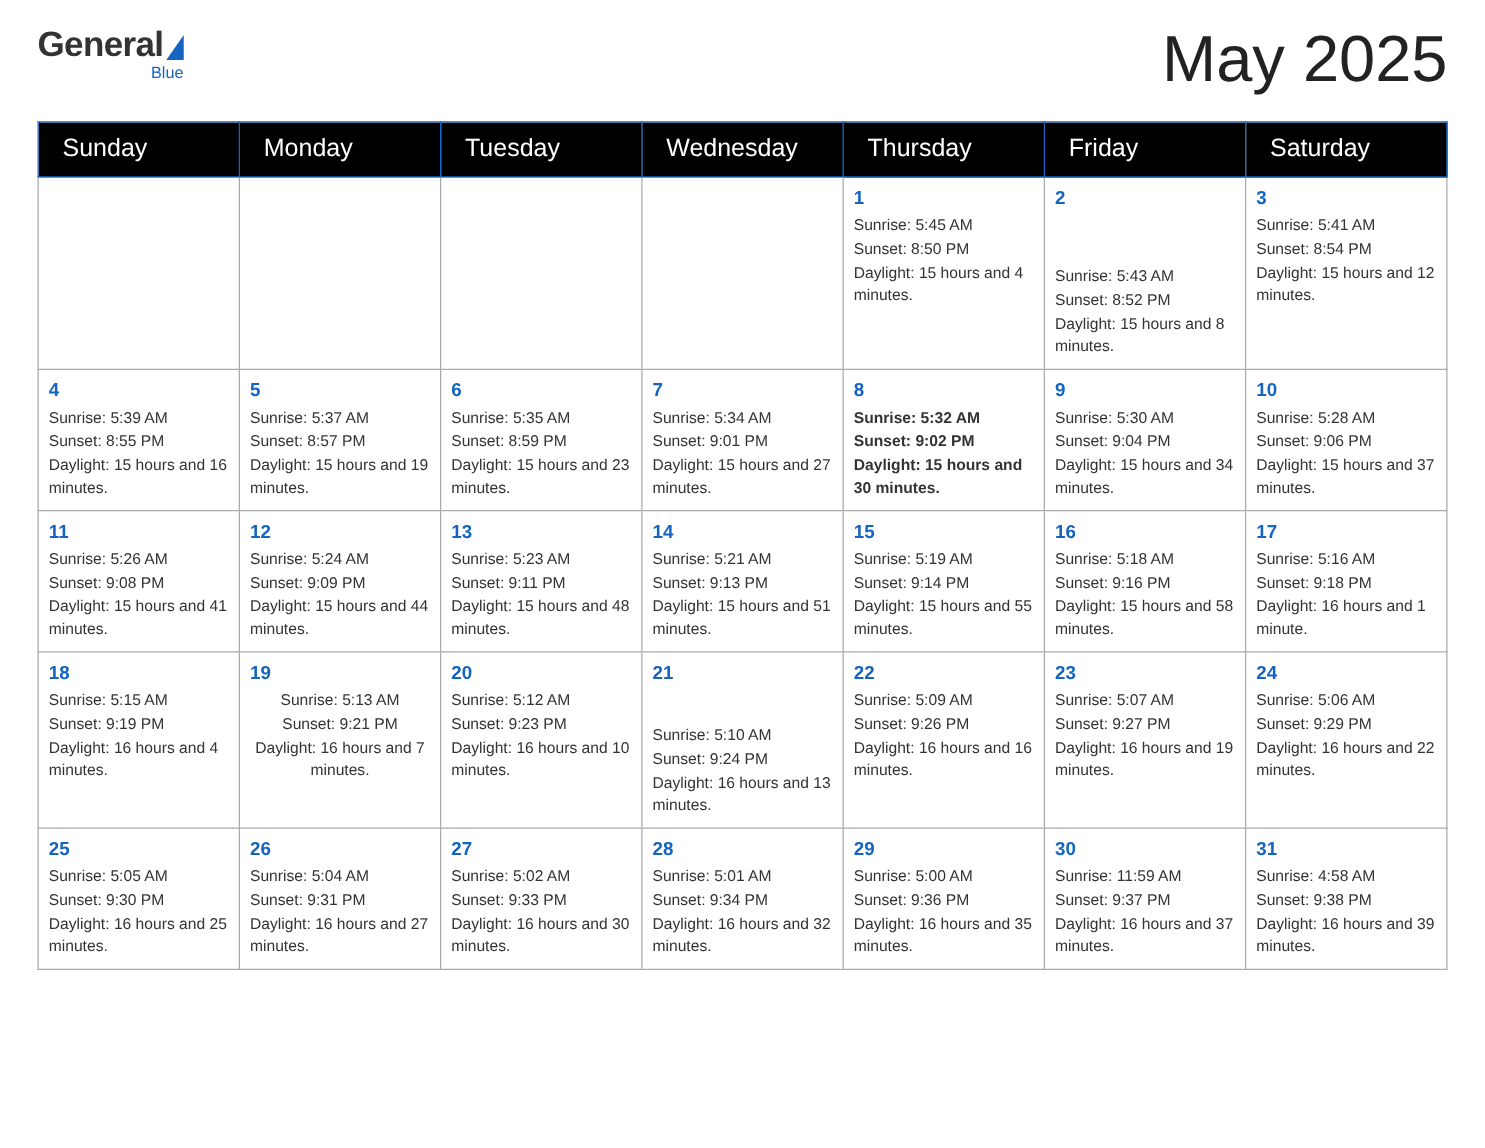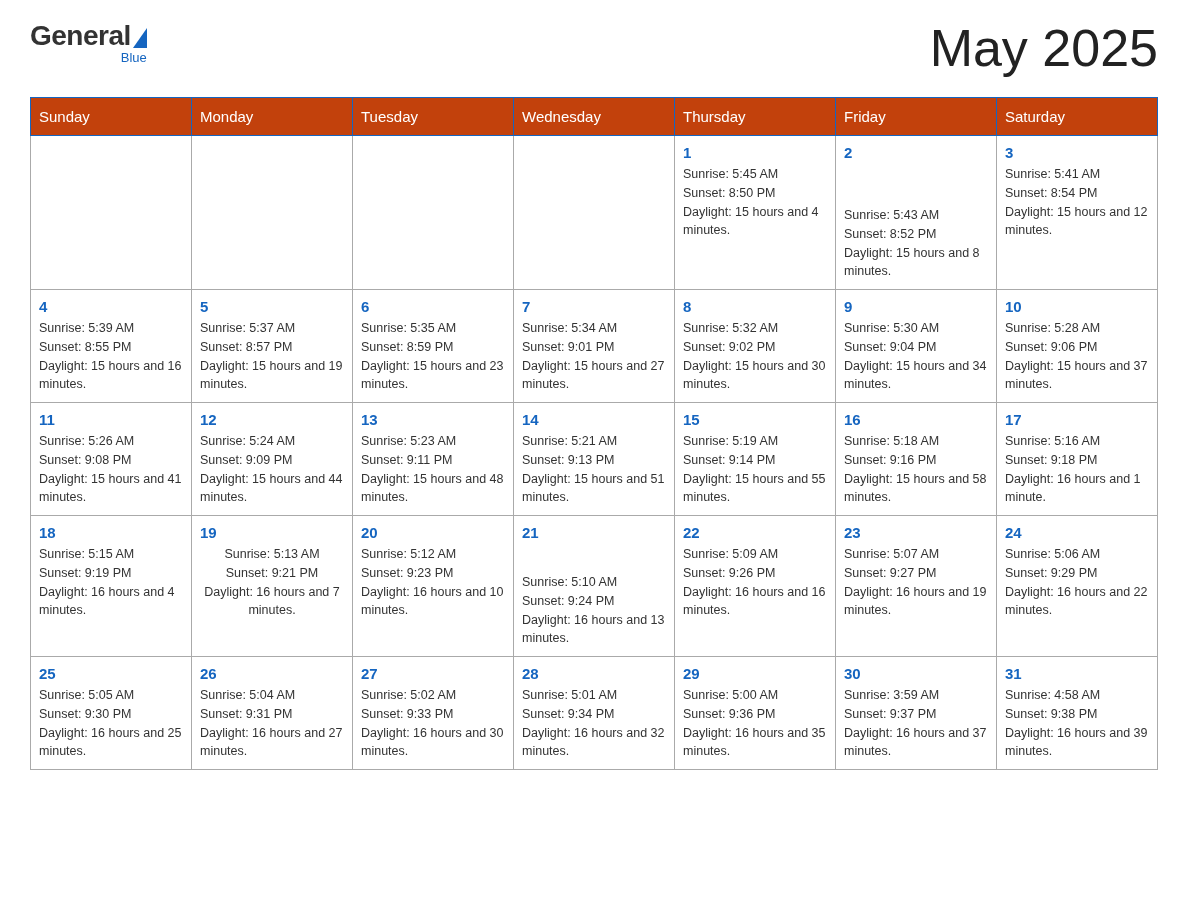--- a/index.html
+++ b/index.html
@@ -60,25 +60,25 @@
       font-size: 22px;
       color: #444;
       font-weight: 300;
     }
     .calendar {
       width: 100%;
       border-collapse: collapse;
       border: 1px solid #aaa;
     }
     .calendar th {
-      background-color: #c2410c;
+      background-color: #000000;
       color: #fff;
-      padding: 10px 8px;
+      padding: 10px 19px;
       text-align: left;
-      font-size: 15px;
+      font-size: 20px;
       font-weight: normal;
       border: 1px solid #1565c0;
     }
     .calendar td {
       vertical-align: top;
       padding: 8px 8px;
       border: 1px solid #aaa;
       width: calc(100% / 7);
       min-height: 110px;
       font-size: 13px;
@@ -175,21 +175,21 @@
 Daylight: 15 hours and 23 minutes.</div>
         </td>
         <td>
           <div class="day-number">7</div>
           <div class="day-info" style="white-space: pre-line;">Sunrise: 5:34 AM
 Sunset: 9:01 PM
 Daylight: 15 hours and 27 minutes.</div>
         </td>
         <td>
           <div class="day-number">8</div>
-          <div class="day-info" style="white-space: pre-line;">Sunrise: 5:32 AM
+          <div class="day-info" style="white-space: pre-line; font-weight: bold;">Sunrise: 5:32 AM
 Sunset: 9:02 PM
 Daylight: 15 hours and 30 minutes.</div>
         </td>
         <td>
           <div class="day-number">9</div>
           <div class="day-info" style="white-space: pre-line;">Sunrise: 5:30 AM
 Sunset: 9:04 PM
 Daylight: 15 hours and 34 minutes.</div>
         </td>
         <td>
@@ -313,21 +313,21 @@
 Daylight: 16 hours and 32 minutes.</div>
         </td>
         <td>
           <div class="day-number">29</div>
           <div class="day-info" style="white-space: pre-line;">Sunrise: 5:00 AM
 Sunset: 9:36 PM
 Daylight: 16 hours and 35 minutes.</div>
         </td>
         <td>
           <div class="day-number">30</div>
-          <div class="day-info" style="white-space: pre-line;">Sunrise: 3:59 AM
+          <div class="day-info" style="white-space: pre-line;">Sunrise: 11:59 AM
 Sunset: 9:37 PM
 Daylight: 16 hours and 37 minutes.</div>
         </td>
         <td>
           <div class="day-number">31</div>
           <div class="day-info" style="white-space: pre-line;">Sunrise: 4:58 AM
 Sunset: 9:38 PM
 Daylight: 16 hours and 39 minutes.</div>
         </td>
       </tr>

